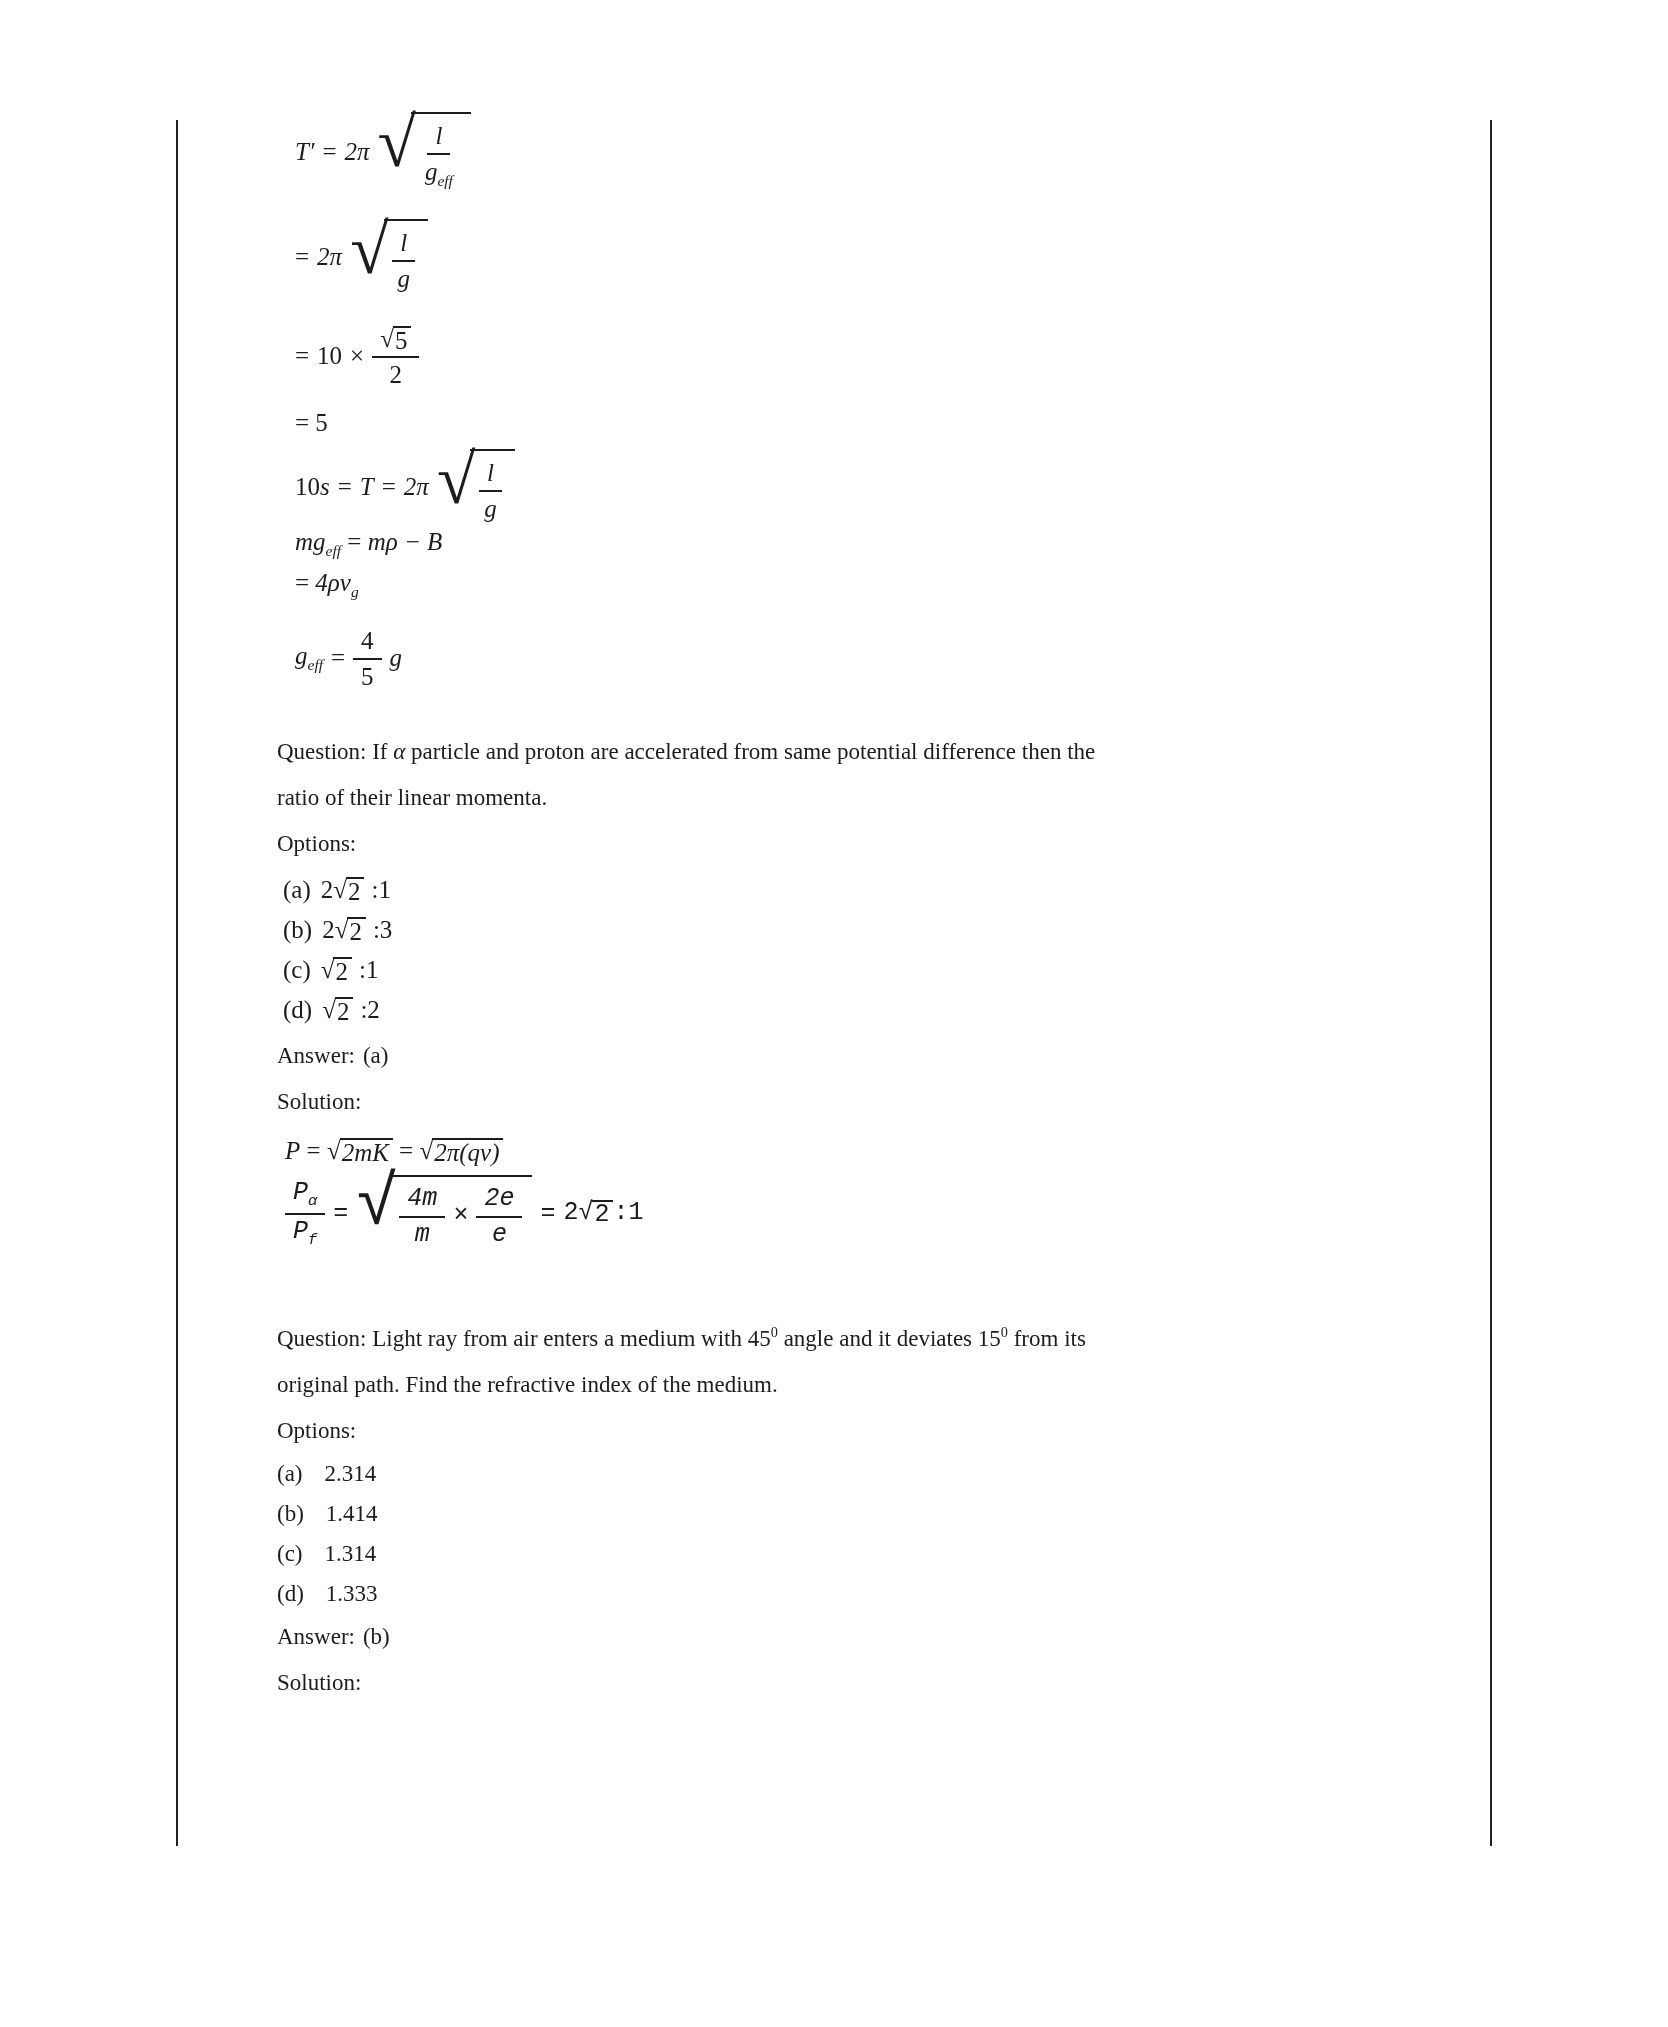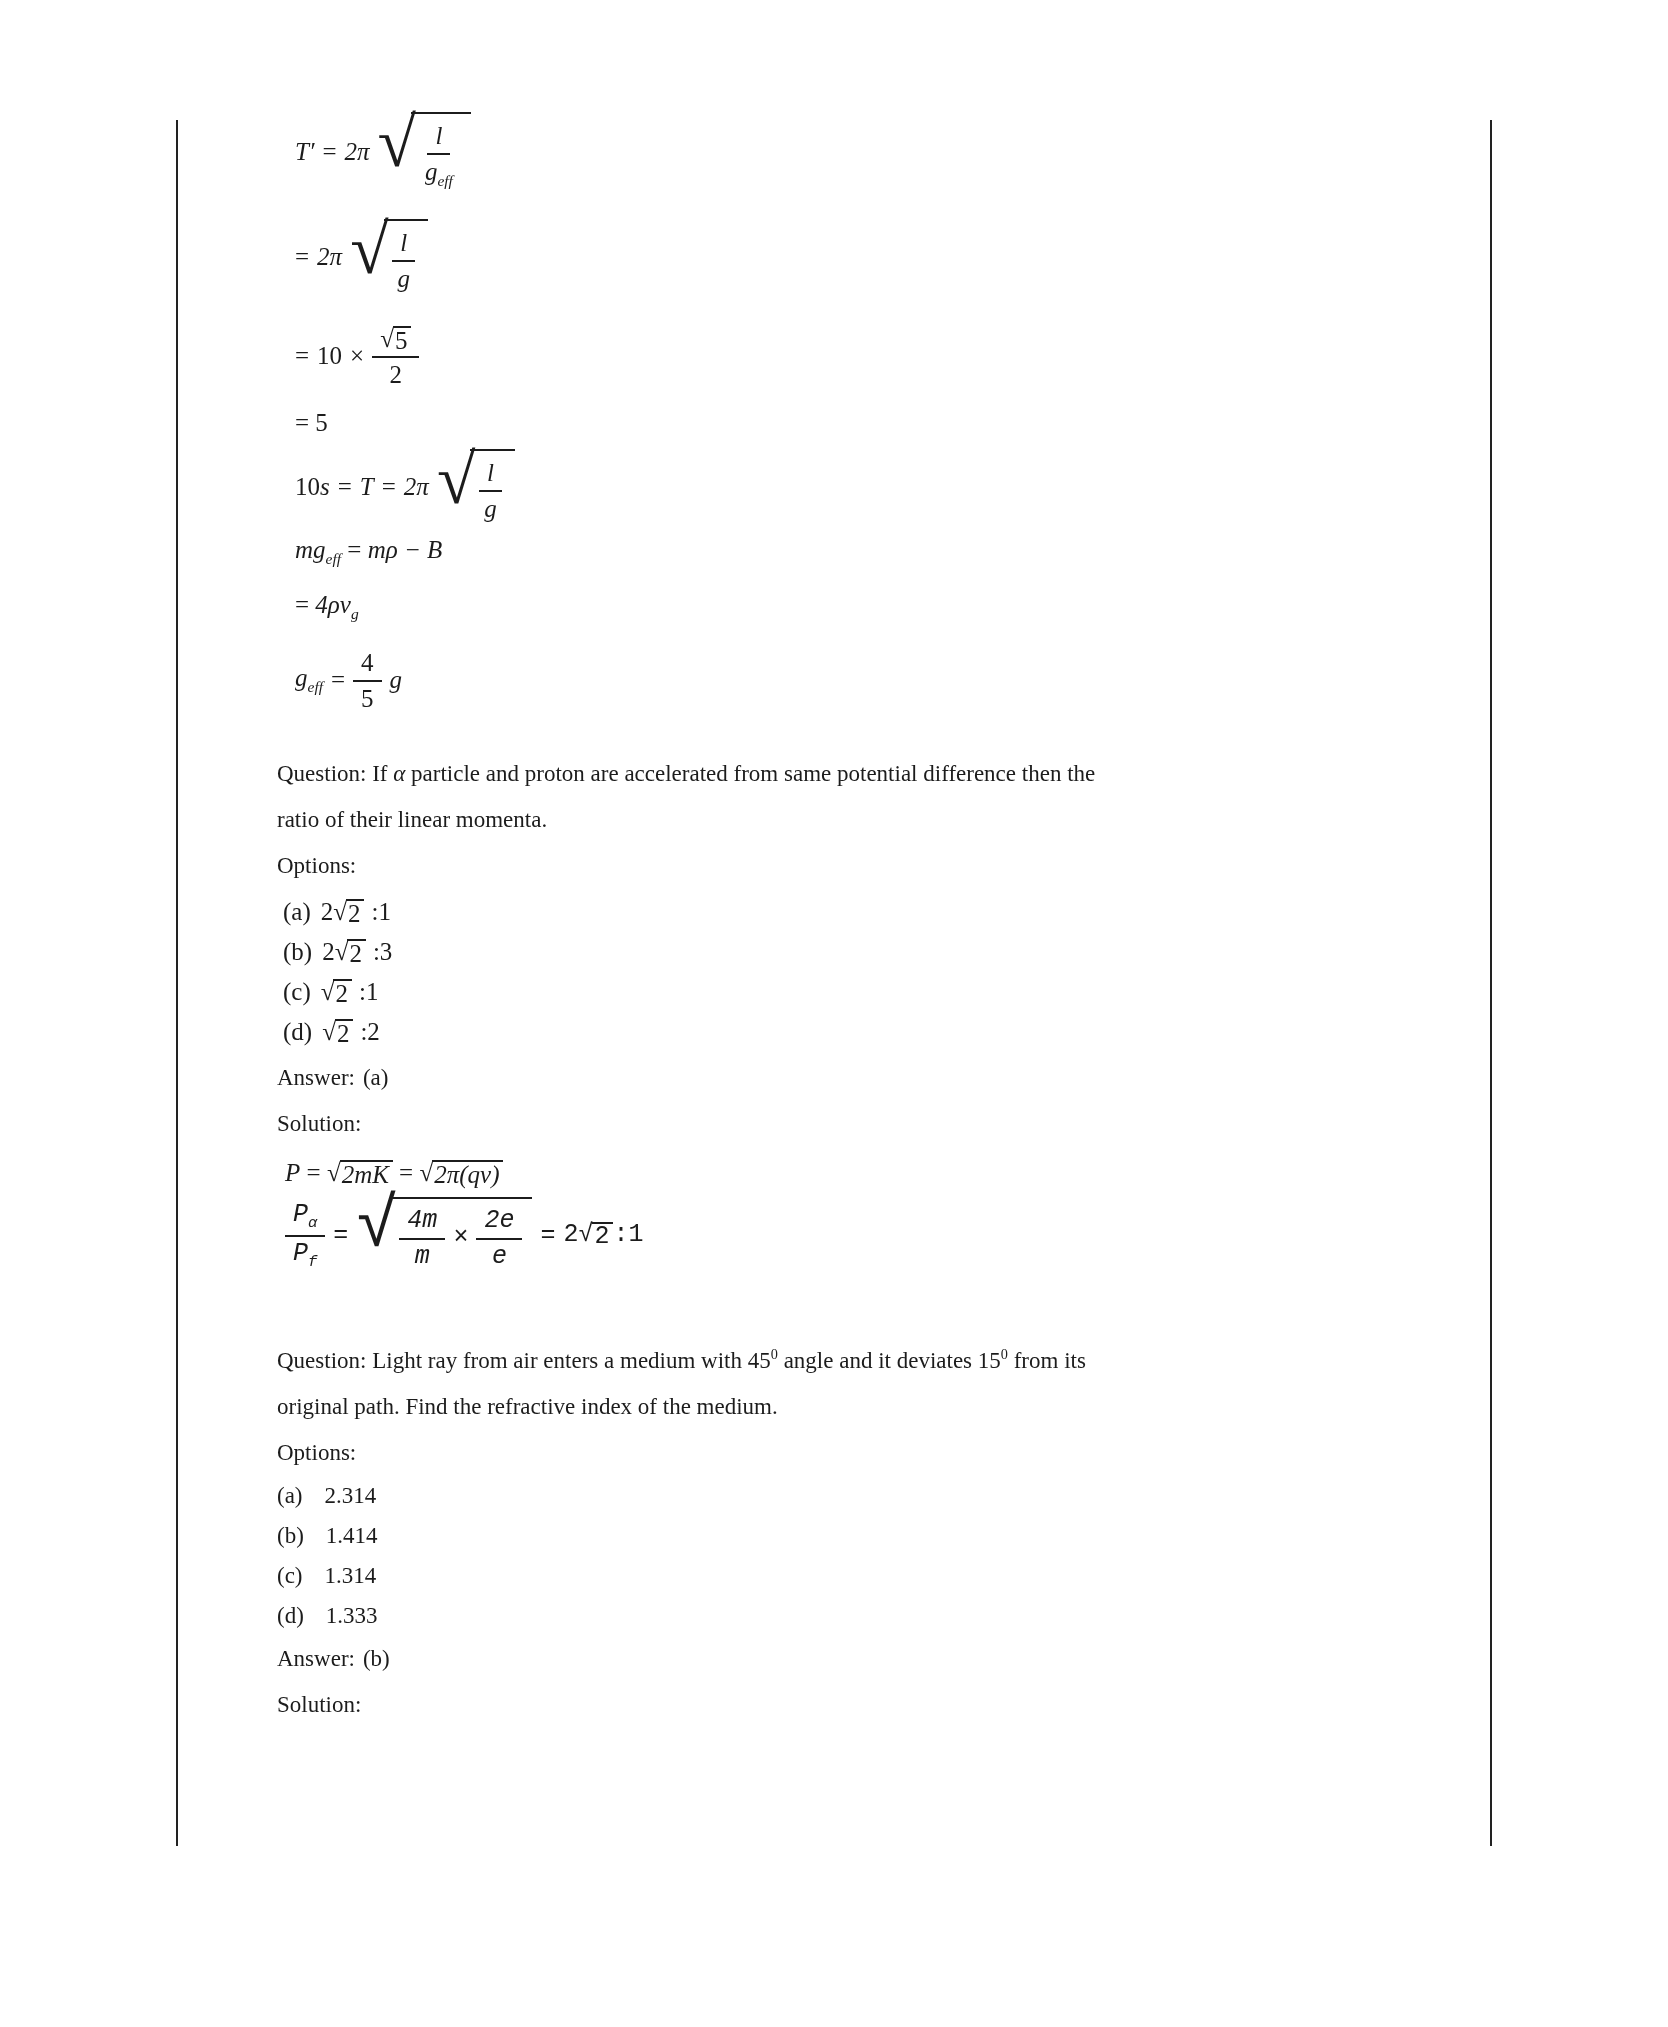--- a/index.html
+++ b/index.html
@@ -38,22 +38,22 @@
   
   .sqt{display:inline-flex;align-items:flex-start;}
   .sqt .sg{font-size:2.8em;line-height:0.88;font-style:normal;margin-right:-5px;}
   .sqt .rc{border-top:2.5px solid #1c1c1c;padding:5px 10px 2px 6px;display:inline-flex;align-items:center;gap:8px;}
 
   
   .e1{margin-bottom:26px;}
   .e2{margin-bottom:26px;}
   .e3{margin-bottom:16px;}
   .e4{margin-bottom:10px;line-height:32px;}
-  .e5{margin-bottom:8px;align-items:center;}
-  .e6{margin-bottom:14px;line-height:32px;}
+  .e5{margin-bottom:0;align-items:center;}
+  .e6{line-height:32px;}
   .e7{margin-bottom:16px;line-height:32px;}
   .e8{margin-bottom:36px;}
 
   
   .opt{font-size:25px;line-height:34px;margin:6px 0 6px 6px;}
   .opt .opt-val{margin-left:10px;}
   .opt .opt-post{margin-left:7px;}
   .opt2{font-size:23px;line-height:40px;margin-left:0;}
   .opt2 .opt-val{margin-left:22px;}
 

